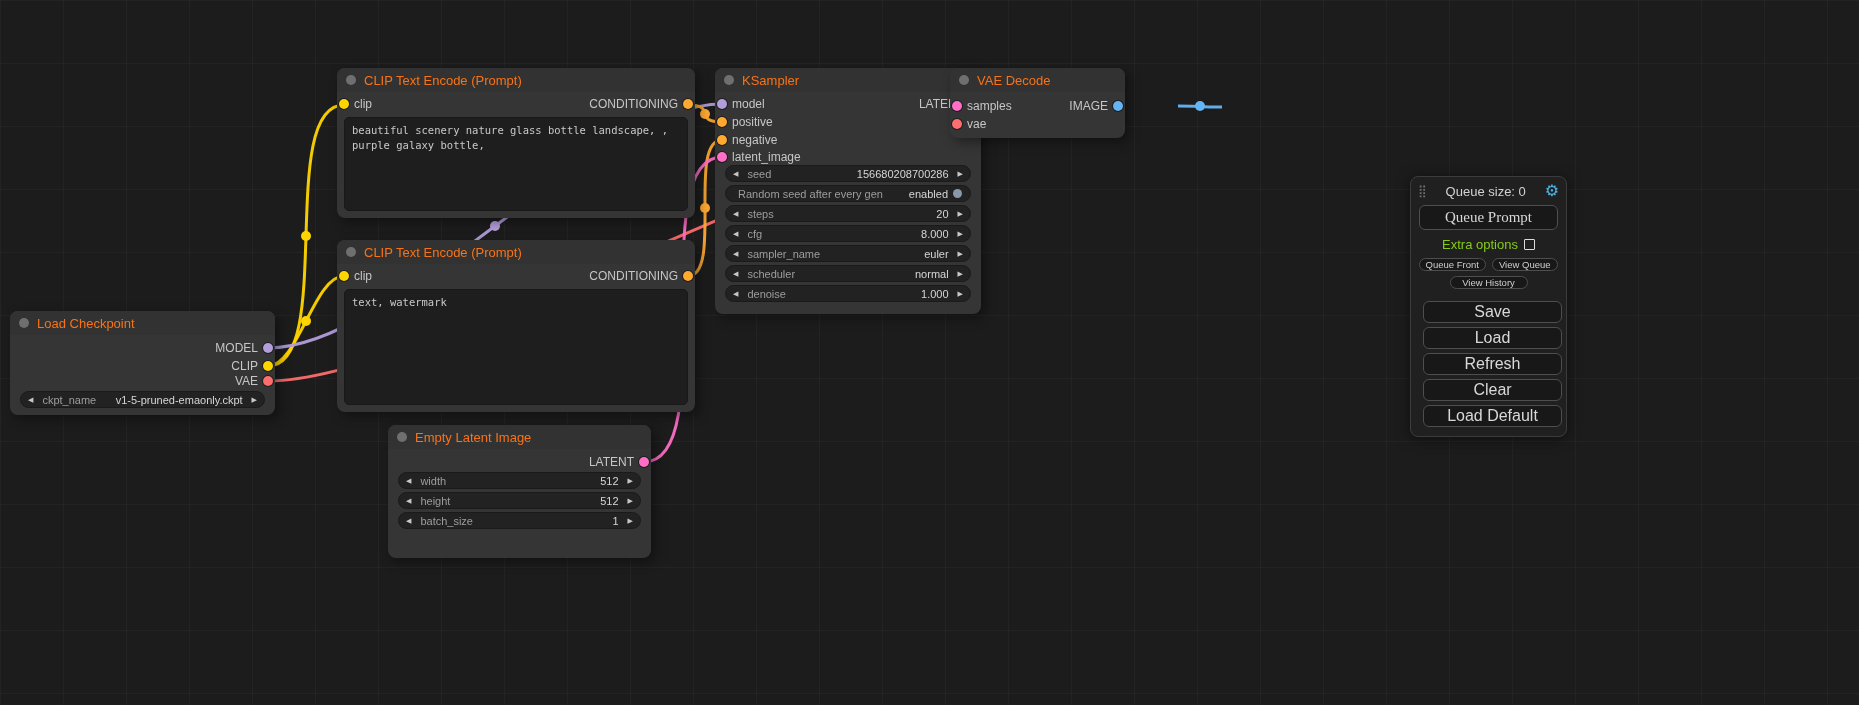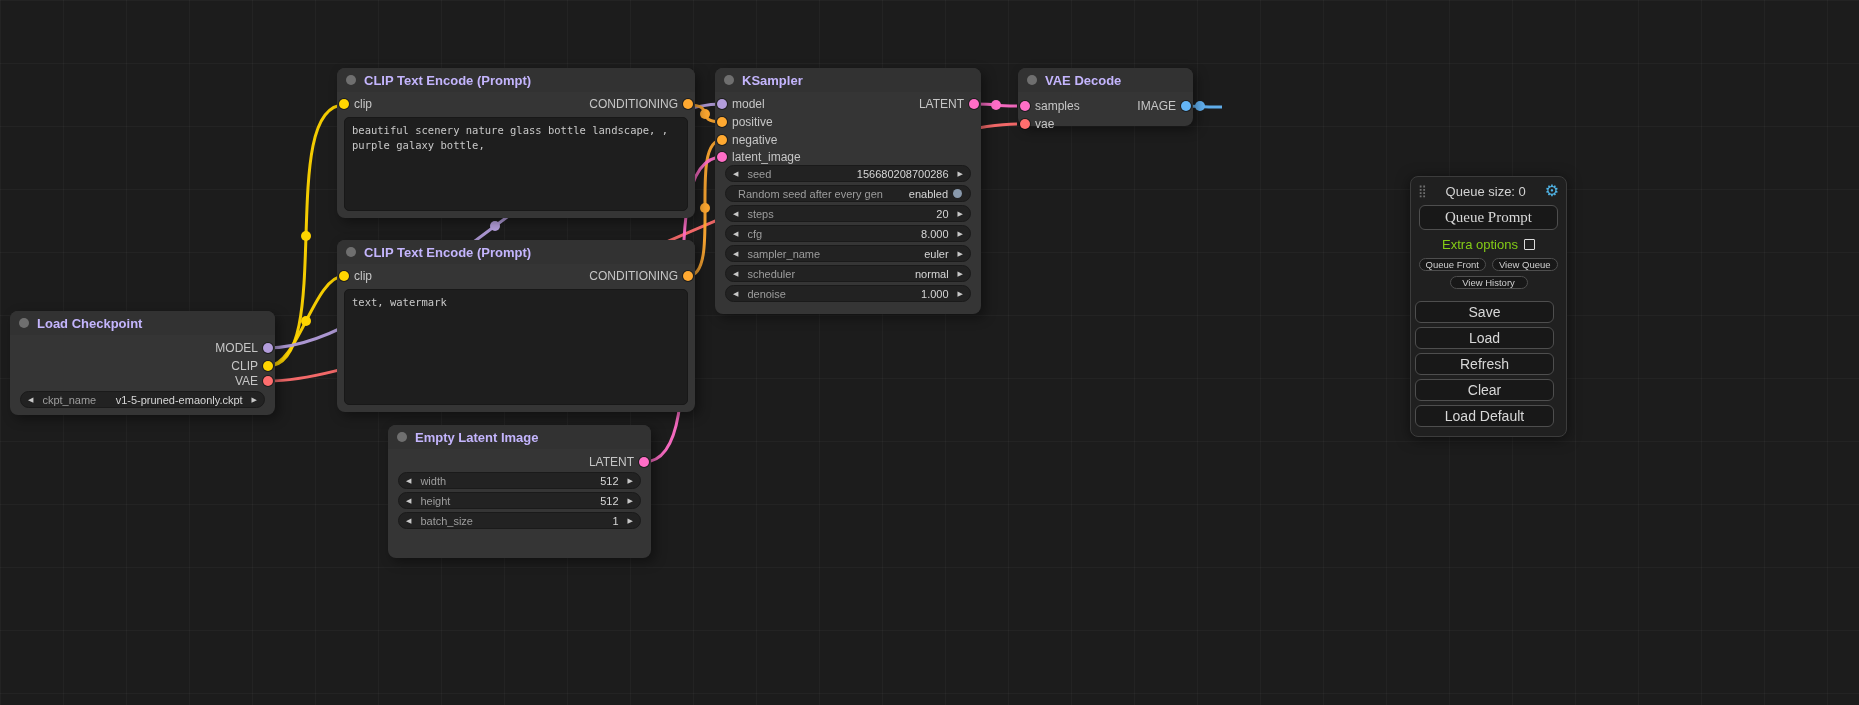--- a/index.html
+++ b/index.html
@@ -14,21 +14,21 @@
     font-family:"Liberation Sans", sans-serif;
   }
   .wires { position:absolute; left:0; top:0; }
   .wire { fill:none; stroke-width:3; opacity:0.95; }
 
   .node { position:absolute; background:#353535; border-radius:8px;
           box-shadow:4px 4px 12px rgba(0,0,0,0.4); }
   .ntitle { height:24px; display:flex; align-items:center; gap:8px; padding:0 9px;
             background:#323232; border-radius:8px 8px 0 0; }
   .ndot { width:10px; height:10px; border-radius:50%; background:#6f6f6f; flex:none; }
-  .ntext { font-size:13px; color:#c4b5fd; white-space:nowrap;font-weight:bold; }
+  .ntext { font-size:13px; color:#f97316; white-space:nowrap; }
 
   .srow { position:absolute; left:0; width:100%; height:16px; display:flex;
           align-items:center; padding:0 17px; font-size:12px; color:#c6c6c6; }
   .lab-out { margin-left:auto; }
   .port { position:absolute; width:10px; height:10px; border-radius:50%;
           top:50%; transform:translateY(-50%); box-shadow:0 0 0 1px rgba(0,0,0,0.45); }
   .port.in { left:2px; }
   .port.out { right:2px; }
 
   .widget { position:absolute; left:10px; right:10px; height:17px; background:#222222;
@@ -58,21 +58,21 @@
          border-radius:6px; font-family:"Liberation Sans", sans-serif; cursor:pointer; }
   .btn-queue { margin:3px 8px 7px; height:25px; width:calc(100% - 16px); font-size:15px;font-family:Liberation Serif, serif; }
   .qextra { display:flex; align-items:center; justify-content:center; gap:6px;
             font-size:13px; color:#84cc16; margin-bottom:6px; }
   .qcheck { width:11px; height:11px; border:1px solid #dcdcdc; background:transparent;
             border-radius:1px; }
   .qsmallrow { display:flex; gap:6px; margin:0 8px 5px;align-items:flex-end; }
   .btn-sm { flex:1; height:13px; font-size:9.5px; border-radius:7px; color:#cfcfcf; }
   .btn-history { margin:0 auto 4px; width:78px; height:13px; font-size:9.5px;
                  border-radius:7px; color:#cfcfcf; }
-  .btn-big { margin:4px 4px 0; height:22px; width:calc(100% - 16px); font-size:14px; }
+  .btn-big { margin:4px 12px 0; height:22px; width:calc(100% - 16px); font-size:16px; }
   .btn-big.first { margin-top:12px; }
 </style>
 </head>
 <body>
 
 <div class="canvas">
 
   <svg class="wires" width="1859" height="705" viewBox="0 0 1859 705">
     <path class="wire" d="M268,366 C336,366 276,105 344,105" stroke="#FFD500"></path>
     <path class="wire" d="M268,366 C298,366 314,276 344,276" stroke="#FFD500"></path>
@@ -235,21 +235,21 @@
       <span class="arrow">▶</span>
     </div>
     <div class="widget" style="top:217px">
       <span class="arrow">◀</span>
       <span class="wlabel">denoise</span>
       <span class="wvalue">1.000</span>
       <span class="arrow">▶</span>
     </div>
   </div>
 
-  <div class="node" style="left:1018px;top:68px;width:175px;height:58px">
+  <div class="node" style="left:950px;top:68px;width:175px;height:70px">
     <div class="ntitle">
       <span class="ndot"></span>
       <span class="ntext">VAE Decode</span>
     </div>
     <div class="srow" style="top:30px">
       <span class="port in" style="background: rgb(255, 110, 199);"></span>
       <span>samples</span>
       <span class="lab-out">IMAGE</span>
       <span class="port out" style="background: rgb(100, 181, 246);"></span>
     </div>

